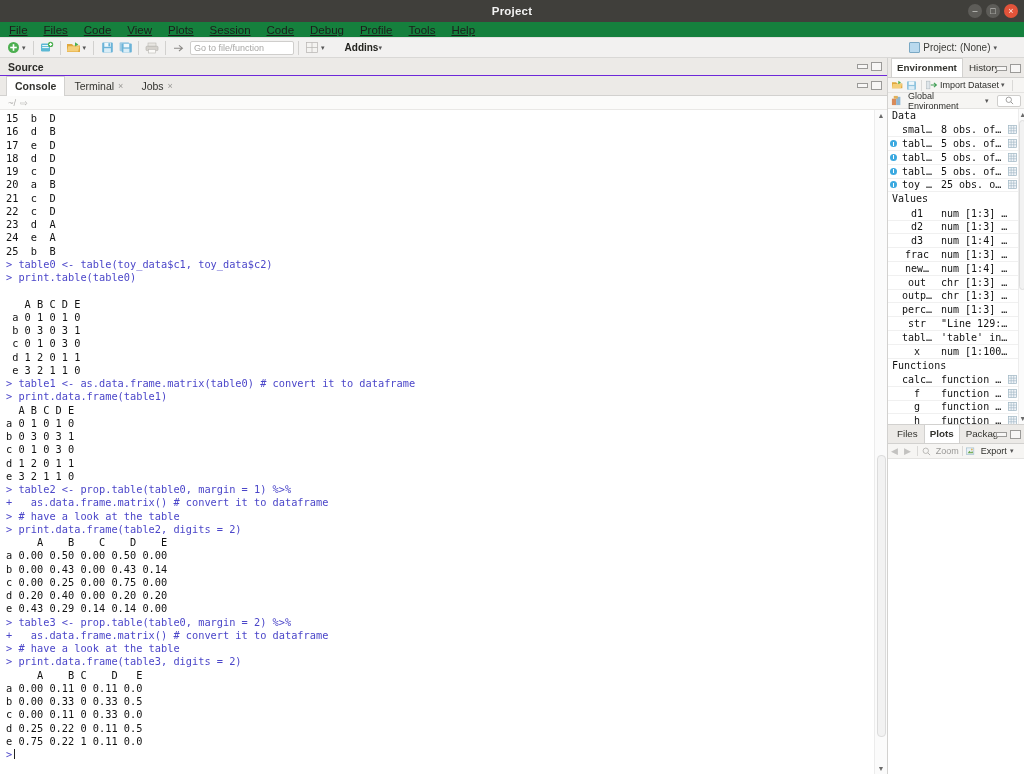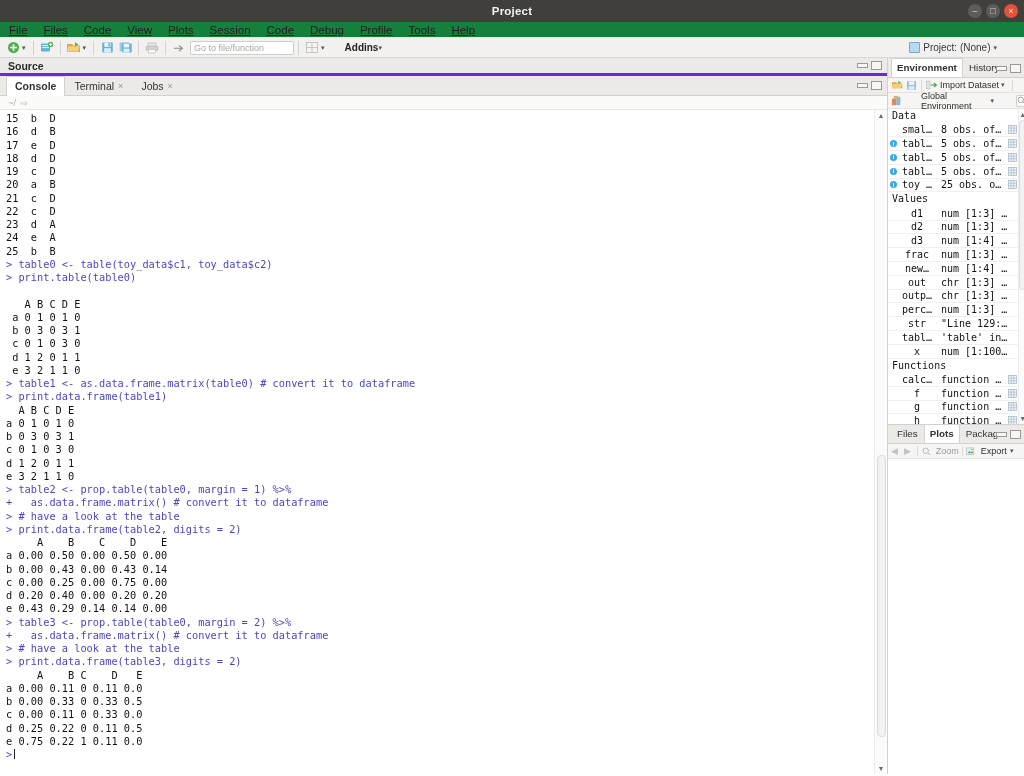--- a/index.html
+++ b/index.html
@@ -68,21 +68,21 @@
 
   
   #workspace { display: flex; height: calc(776px - 22px - 18px - 20px); }
   #leftcol { width: 888px; display: flex; flex-direction: column;
              border-right: 1px solid #d2d1cf; }
   #rightcol { width: 136px; display: flex; flex-direction: column; }
 
   
   #source-hdr {
     height: 18px; background: #eceae7;
-    border-bottom: 3px solid #6d28d9;
+    border-bottom: 1px solid #6d28d9;
     display: flex; align-items: center; padding-left: 8px;
     position: relative;
   }
   #source-hdr .lbl { font-size: 10.5px; font-weight: bold; color: #2b2b28; }
   .panel-ctrls { position: absolute; right: 5px; display: flex; gap: 3px; align-items: center; }
   .ctrl-min, .ctrl-max {
     width: 11px; height: 9px; border: 1px solid #9b9a98; background: #f7f6f5;
   }
   .ctrl-min { height: 5px; border-width: 1px; }
 
@@ -154,21 +154,21 @@
     height: 15px; background: #f6f5f3; border-bottom: 1px solid #e4e3e1;
     display: flex; align-items: center; gap: 2px; padding: 0 3px;
     font-size: 9px; color: #2e2e2b;
   }
   .env-toolbar .sep { width: 1px; height: 11px; background: #dad9d7; margin: 0 2px; }
   .mini-ico { width: 12px; height: 12px; display: inline-flex;
               align-items: center; justify-content: center; }
 
   .env-scope {
     height: 16px; background: #f6f5f3; border-bottom: 1px solid #e4e3e1;
-    display: flex; align-items: center; gap: 19px; padding: 0 3px;
+    display: flex; align-items: center; gap: 6px; padding: 0 3px;
     font-size: 9px; color: #2e2e2b;
   }
   .env-search {
     margin-left: auto; width: 26px; height: 12px; background: #fff;
     border: 1px solid #cfcecc; border-radius: 2px;
     display: flex; align-items: center; justify-content: center;
   }
 
   #env-list { flex: 1; background: #fff; overflow: hidden; position: relative;
               display: flex; }

